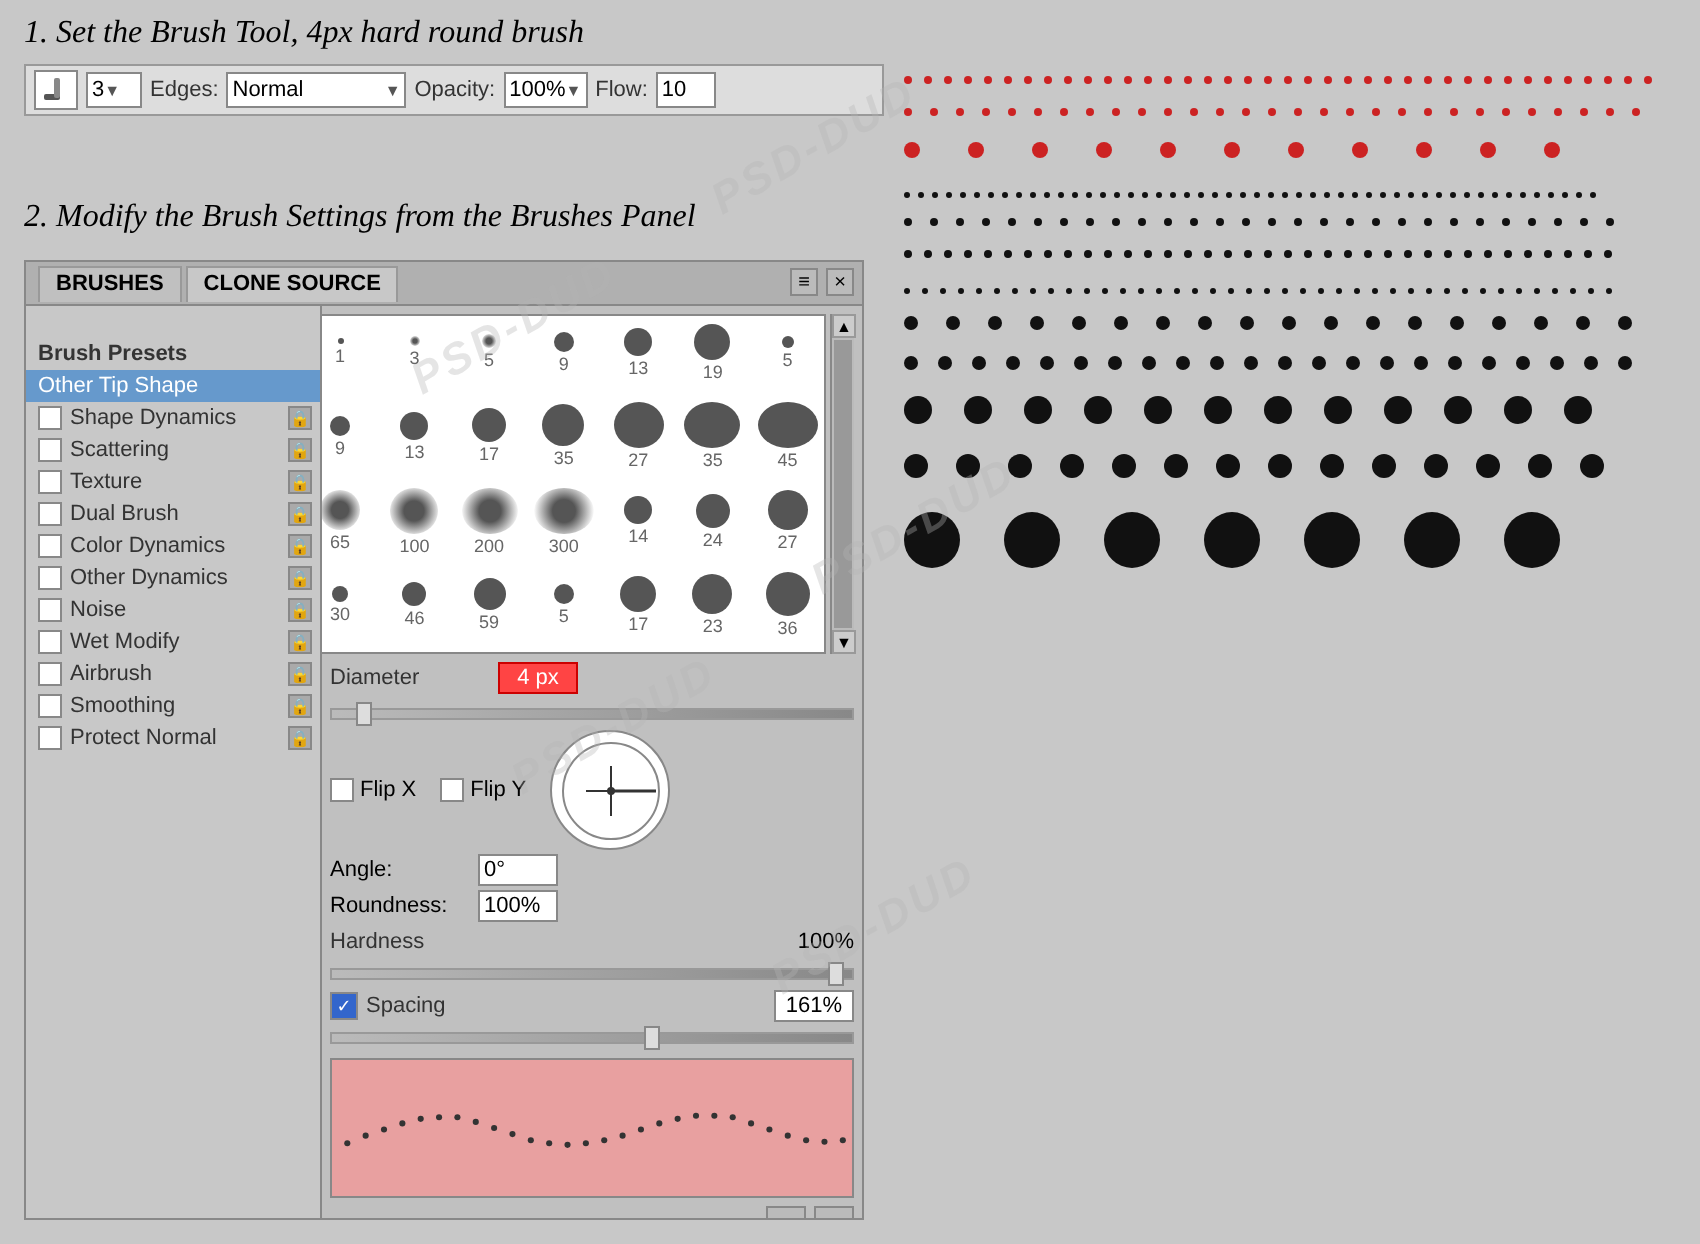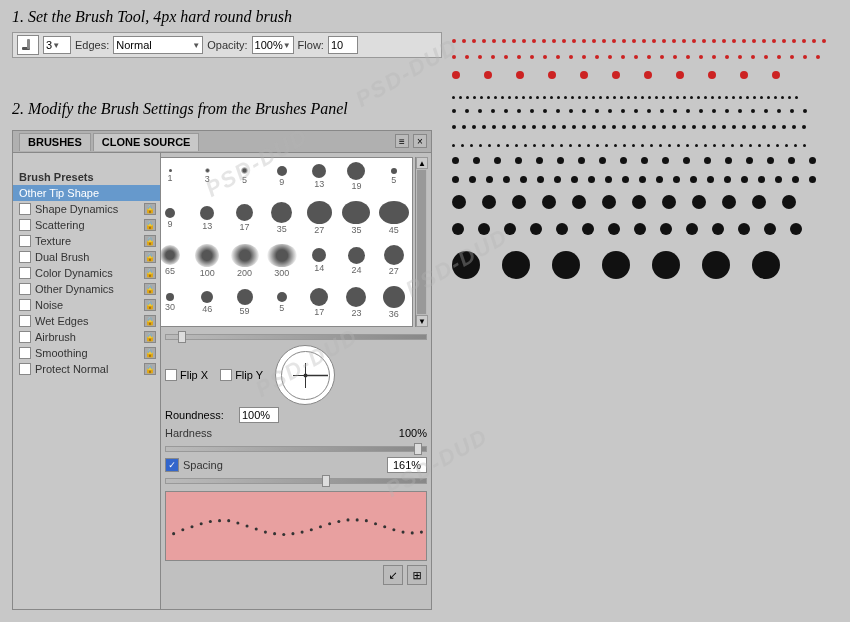--- a/index.html
+++ b/index.html
@@ -536,21 +536,21 @@
       </div>
 
       <div class="sidebar-item">
         <div class="sidebar-checkbox"></div>
         <span>Noise</span>
         <div class="lock-icon">🔒</div>
       </div>
 
       <div class="sidebar-item">
         <div class="sidebar-checkbox"></div>
-        <span>Wet Edges</span>
+        <span>Wet Modify</span>
         <div class="lock-icon">🔒</div>
       </div>
 
       <div class="sidebar-item">
         <div class="sidebar-checkbox"></div>
         <span>Airbrush</span>
         <div class="lock-icon">🔒</div>
       </div>
 
       <div class="sidebar-item">
@@ -683,20 +683,24 @@
               <div class="num">36</div>
             </div>
           </div>
         <div class="grid-scrollbar">
           <div class="scrollbar-btn">▲</div>
           <div class="scrollbar-thumb"></div>
           <div class="scrollbar-btn">▼</div>
         </div>
       </div>
 
+      <div class="control-row">
+        <span class="control-label">Diameter</span>
+        <div class="control-value-box">4 px</div>
+      </div>
       <div class="full-slider-container">
         <div class="full-slider-track"></div>
         <div class="full-slider-handle" style="left:5%"></div>
       </div>
 
       <div class="flip-row">
         <div class="flip-item">
           <div class="small-checkbox"></div>
           <span>Flip X</span>
         </div>
@@ -710,20 +714,24 @@
             <circle cx="27.5" cy="27.5" r="24" fill="white" stroke="#888" stroke-width="1"></circle>
             <line x1="27.5" y1="27.5" x2="50" y2="27.5" stroke="#333" stroke-width="1.5"></line>
             <circle cx="27.5" cy="27.5" r="2" fill="#333"></circle>
             <line x1="15" y1="27.5" x2="40" y2="27.5" stroke="#333" stroke-width="1"></line>
             <line x1="27.5" y1="15" x2="27.5" y2="40" stroke="#333" stroke-width="1"></line>
           </svg>
         </div>
       </div>
 
       <div class="angle-controls">
+        <div class="angle-row">
+          <span class="angle-label">Angle:</span>
+          <input class="angle-input" type="text" value="0°" style="">
+        </div>
         <div class="angle-row">
           <span class="angle-label">Roundness:</span>
           <input class="angle-input" type="text" value="100%" style="">
         </div>
       </div>
 
       <div class="control-row">
         <span class="control-label">Hardness</span>
         <div style="margin-left:auto; font-size:11px;">100%</div>
       </div>

